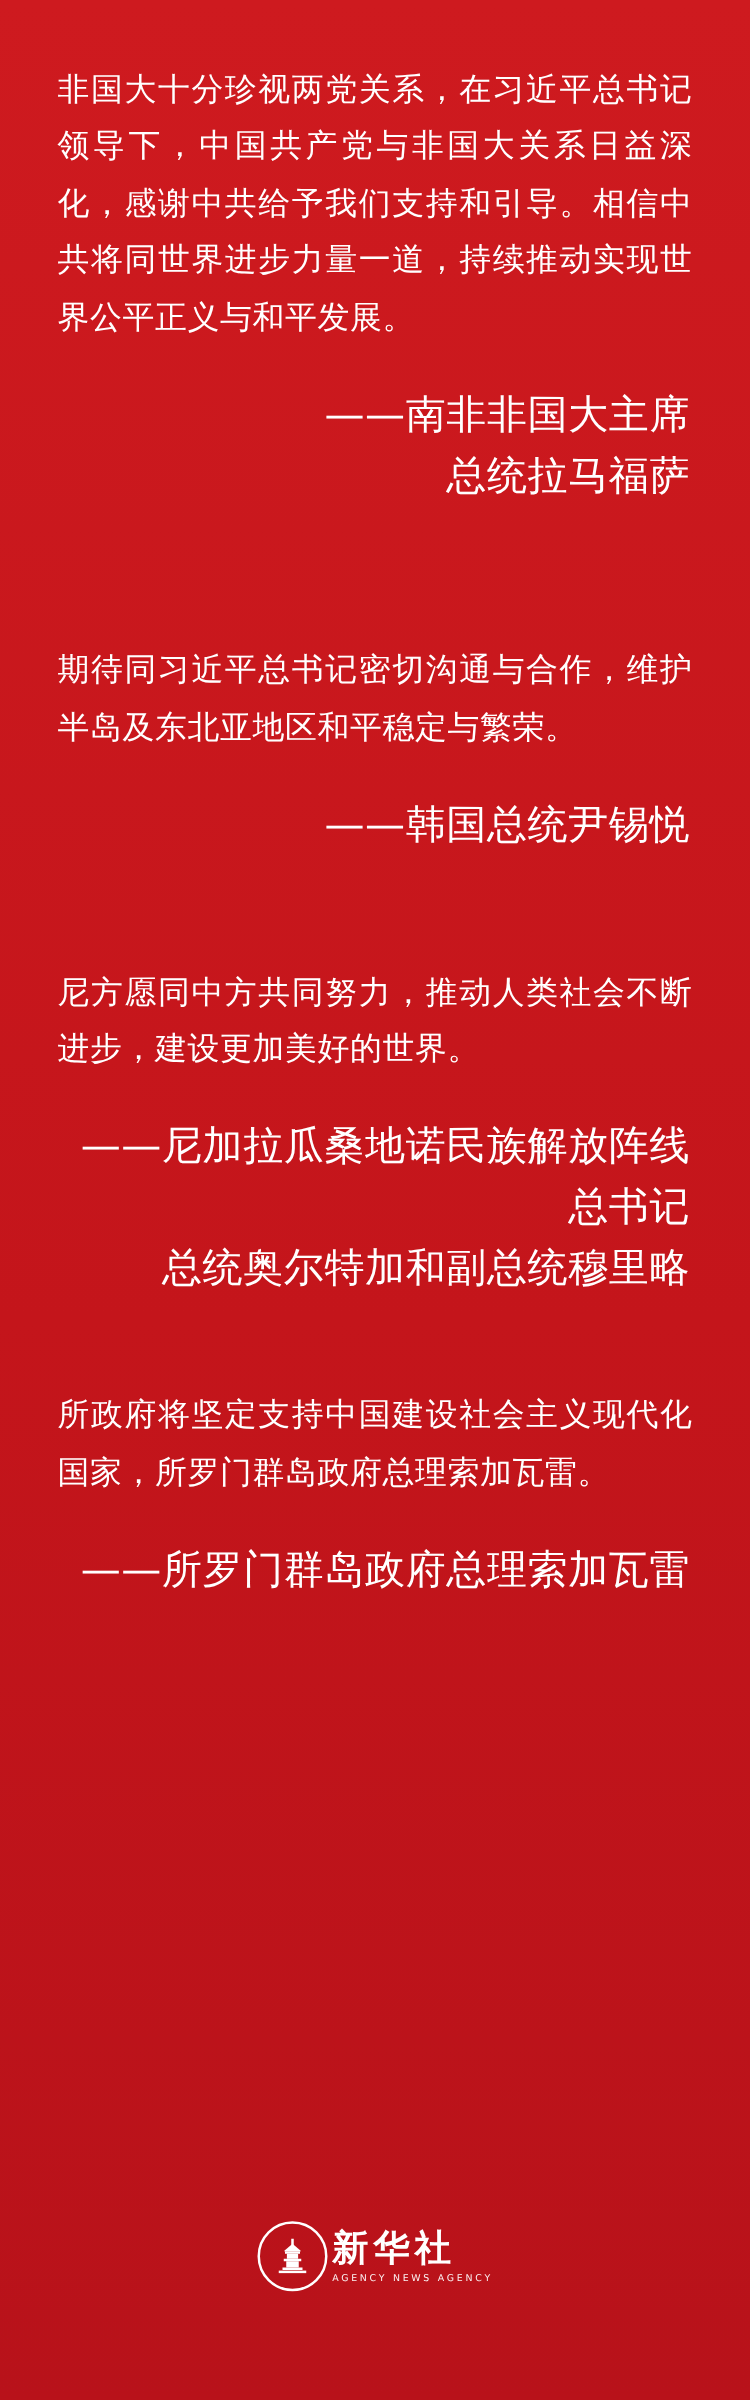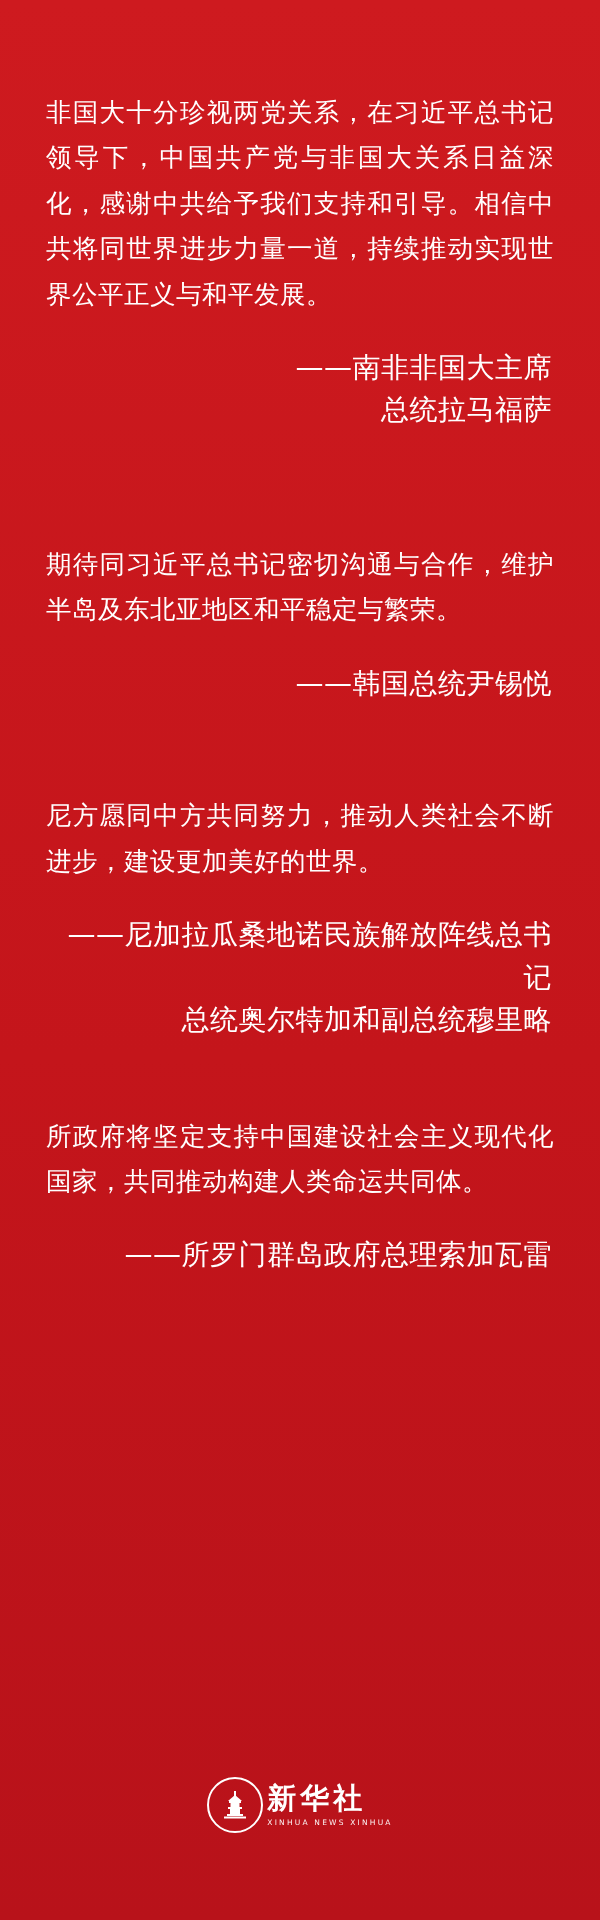--- a/index.html
+++ b/index.html
@@ -17,21 +17,21 @@
     position: relative;
     width: 600px;
     height: 1920px;
     background: linear-gradient(180deg, #ce1a1f 0%, #c4151b 55%, #b8121a 100%);
     box-sizing: border-box;
     display: flex;
     flex-direction: column;
   }
   .quotes {
     flex: 1 1 auto;
-    padding: 90px 46px 0 46px;
+    padding: 50px 46px 0 46px;
     box-sizing: border-box;
   }
   .quote-block {
     margin-bottom: 92px;
   }
   .quote-block:last-child {
     margin-bottom: 0;
   }
   .quote-text {
     color: #ffffff;
@@ -39,21 +39,21 @@
     line-height: 1.78;
     letter-spacing: 0.5px;
     text-align: justify;
     text-justify: inter-ideograph;
     font-weight: 500;
     margin: 0 0 30px 0;
     white-space: pre-wrap;
   }
   .attribution {
     color: #ffffff;
-    font-size: 28px;
+    font-size: 32px;
     line-height: 1.52;
     text-align: right;
     font-weight: 500;
     letter-spacing: 0.5px;
     margin: 0;
     padding-right: 2px;
     white-space: pre-wrap;
   }
   
   .block-0 { margin-top: 0px; margin-bottom: 110px; }
@@ -125,21 +125,21 @@
       <p class="attribution">——韩国总统尹锡悦</p>
     </div>
 
     <div class="quote-block block-2">
       <p class="quote-text">尼方愿同中方共同努力，推动人类社会不断进步，建设更加美好的世界。</p>
       <p class="attribution">——尼加拉瓜桑地诺民族解放阵线总书记
 总统奥尔特加和副总统穆里略</p>
     </div>
 
     <div class="quote-block block-3">
-      <p class="quote-text">所政府将坚定支持中国建设社会主义现代化国家，共同推动构建人类命运共同体。</p>
+      <p class="quote-text">所政府将坚定支持中国建设社会主义现代化国家，所罗门群岛政府总理索加瓦雷。</p>
       <p class="attribution">——所罗门群岛政府总理索加瓦雷</p>
     </div>
 
   </div>
 
   <div class="footer">
     <div class="logo">
       <div class="logo-mark">
         <svg width="40" height="40" viewBox="0 0 40 40" aria-hidden="true">
           <g fill="#ffffff">
@@ -149,18 +149,18 @@
             <rect x="15.5" y="18" width="9" height="4"></rect>
             <rect x="13" y="22" width="14" height="2"></rect>
             <rect x="15" y="24" width="10" height="5"></rect>
             <rect x="12" y="29" width="16" height="2"></rect>
             <rect x="9" y="31.5" width="22" height="2"></rect>
           </g>
         </svg>
       </div>
       <div class="logo-text">
         <div class="logo-cn">新华社</div>
-        <div class="logo-en">XINHUA NEWS XINHUA</div>
+        <div class="logo-en">AGENCY NEWS AGENCY</div>
       </div>
     </div>
   </div>
 
 </div>
 
 </body></html>

